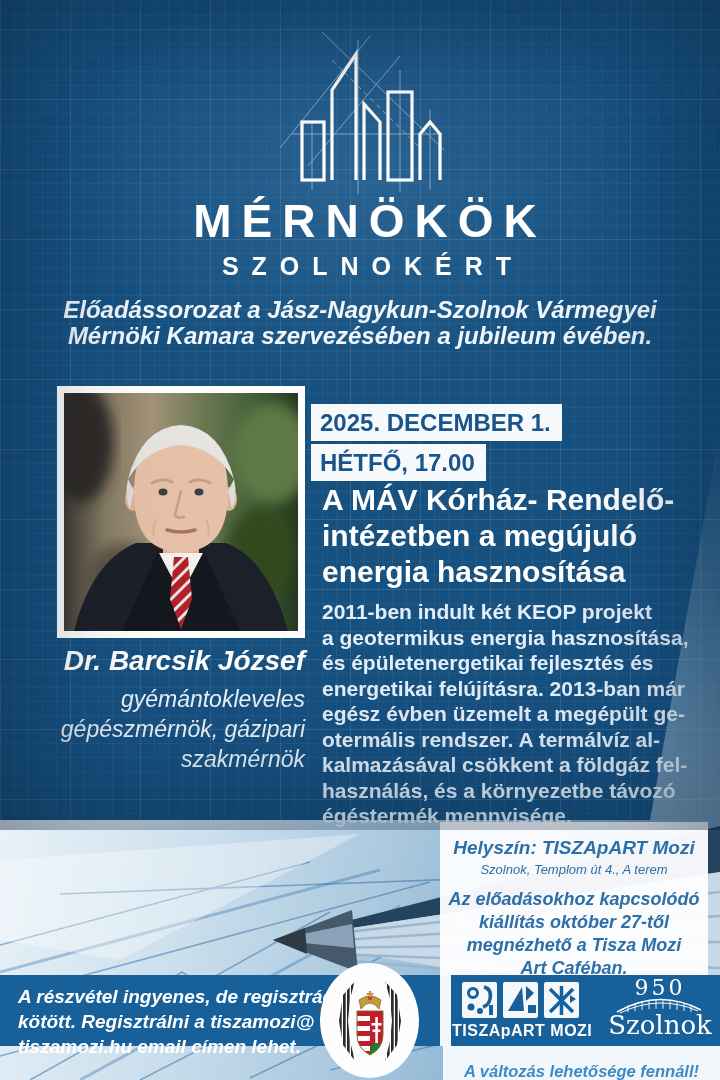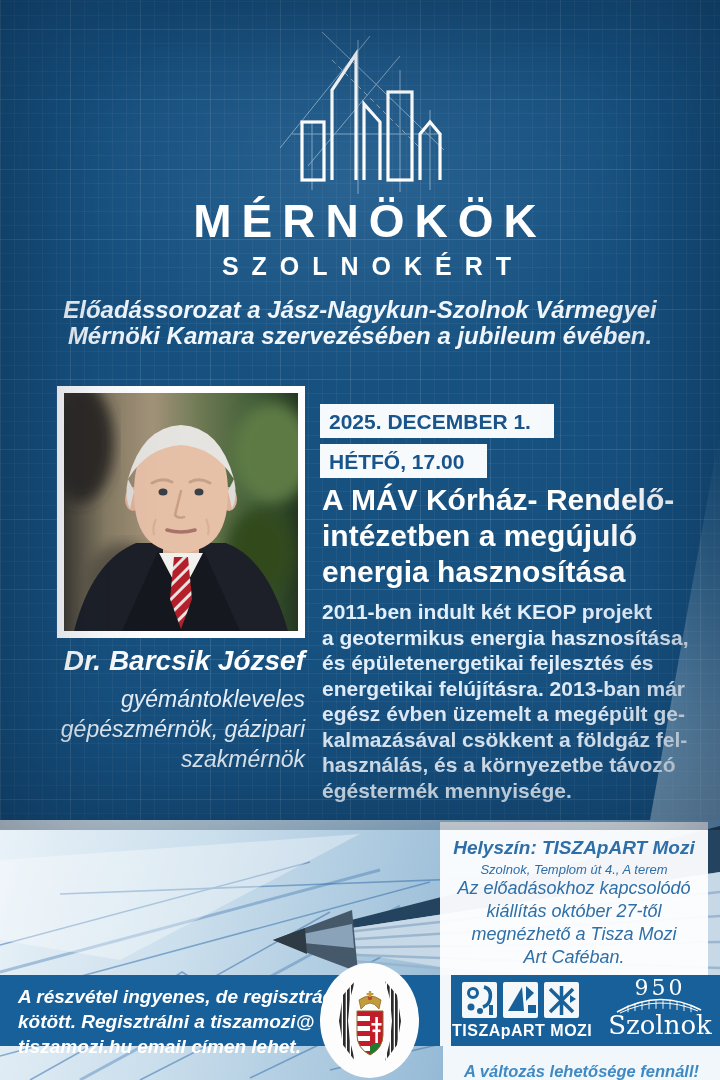--- a/index.html
+++ b/index.html
@@ -22,38 +22,38 @@
   .org-title{left:0;top:194px;width:720px;text-align:center;color:#fff;font-size:46px;font-weight:bold;letter-spacing:10px;padding-left:10px;z-index:2;}
   .org-subtitle{left:0;top:252px;width:720px;text-align:center;color:#fff;font-size:25px;font-weight:bold;letter-spacing:13px;padding-left:13px;z-index:2;}
   .series{left:0;top:297px;width:720px;text-align:center;color:#f0f6fb;font-size:24px;font-weight:bold;font-style:italic;line-height:26px;z-index:2;}
 
   
   .photo-frame{left:57px;top:386px;width:234px;height:238px;border:7px solid #fff;z-index:2;background:#555;}
   .speaker-name{left:0;top:645px;width:305px;text-align:right;color:#fff;font-size:28px;font-weight:bold;font-style:italic;z-index:2;}
   .speaker-role{left:0;top:684px;width:305px;text-align:right;color:#eaf3fb;font-size:23px;font-style:italic;line-height:30px;z-index:2;}
 
   
-  .badge{left:320px;background:#f6fafd;color:#19558a;font-weight:bold;font-size:21px;line-height:1;padding:7px 23px 6px 9px;z-index:2;white-space:nowrap;}
+  .badge{left:311px;background:#f6fafd;color:#19558a;font-weight:bold;font-size:24px;line-height:1;padding:7px 11px 6px 9px;z-index:2;white-space:nowrap;}
   .badge-date{top:404px;}
   .badge-time{top:444px;}
   .event-title{left:322px;top:482px;width:395px;color:#fff;font-size:30px;font-weight:bold;line-height:36px;z-index:2;}
   .event-desc{left:322px;top:599px;width:392px;color:#e2eef9;font-size:21px;font-weight:bold;line-height:25.5px;z-index:2;}
 
   
   .strip{left:0;top:820px;width:720px;height:260px;z-index:1;overflow:hidden;
     background:linear-gradient(105deg,#e9f2f8 0%,#cadeec 28%,#a4c4dc 55%,#7fa9cc 80%,#6e9cc4 100%);}
   .light-band{left:650px;top:430px;width:70px;height:390px;z-index:1;
     background:linear-gradient(to bottom, rgba(215,232,244,0) 0%, rgba(215,232,244,.5) 100%);
     clip-path:polygon(100% 0,100% 100%,0 100%);}
 
   
   .info-box{left:440px;top:822px;width:268px;height:153px;background:rgba(252,253,255,.96);z-index:3;text-align:center;color:#2f6fa8;font-style:italic;}
   .venue-l1{margin-top:15px;font-size:19px;font-weight:bold;}
   .venue-l2{margin-top:3px;font-size:13px;}
-  .venue-para{font-size:18px;font-weight:normal;line-height:23px;}
+  .venue-para{margin-top:11px;font-size:18px;font-weight:bold;line-height:23px;}
 
   
   .bottom-bar{left:0;top:975px;width:720px;height:71px;background:#17609a;z-index:2;}
   .reg-text{position:absolute;left:18px;top:9px;color:#fff;font-size:19px;font-weight:bold;font-style:italic;line-height:25px;white-space:nowrap;}
   .tp-squares{position:absolute;left:462px;top:6px;}
   .tp-label{position:absolute;left:452px;top:47px;width:138px;text-align:center;color:#fff;font-size:16px;font-weight:bold;letter-spacing:.5px;white-space:nowrap;}
   .sz-950{position:absolute;left:600px;top:0px;width:120px;text-align:center;color:#fff;font-size:22px;letter-spacing:3px;font-family:"DejaVu Serif",serif;}
   .sz-bridge{position:absolute;left:614px;top:21px;}
   .sz-name{position:absolute;left:600px;top:35px;width:120px;text-align:center;color:#fff;font-size:26px;font-family:"DejaVu Serif",serif;}
 
@@ -155,20 +155,21 @@
     <div>A MÁV Kórház- Rendelő-</div>
     <div>intézetben a megújuló</div>
     <div>energia hasznosítása</div>
   </div>
   <div class="abs event-desc">
     <div>2011-ben indult két KEOP projekt</div>
     <div>a geotermikus energia hasznosítása,</div>
     <div>és épületenergetikai fejlesztés és</div>
     <div>energetikai felújításra. 2013-ban már</div>
     <div>egész évben üzemelt a megépült ge-</div>
+    <div>otermális rendszer. A termálvíz al-</div>
     <div>kalmazásával csökkent a földgáz fel-</div>
     <div>használás, és a környezetbe távozó</div>
     <div>égéstermék mennyisége.</div>
   </div>
 
   <div class="abs light-band"></div>
 
   <div class="abs strip">
     <svg width="720" height="260" viewBox="0 0 720 260">
       <g stroke="#2f6ba8" stroke-width="1.6" opacity=".5" fill="none">

